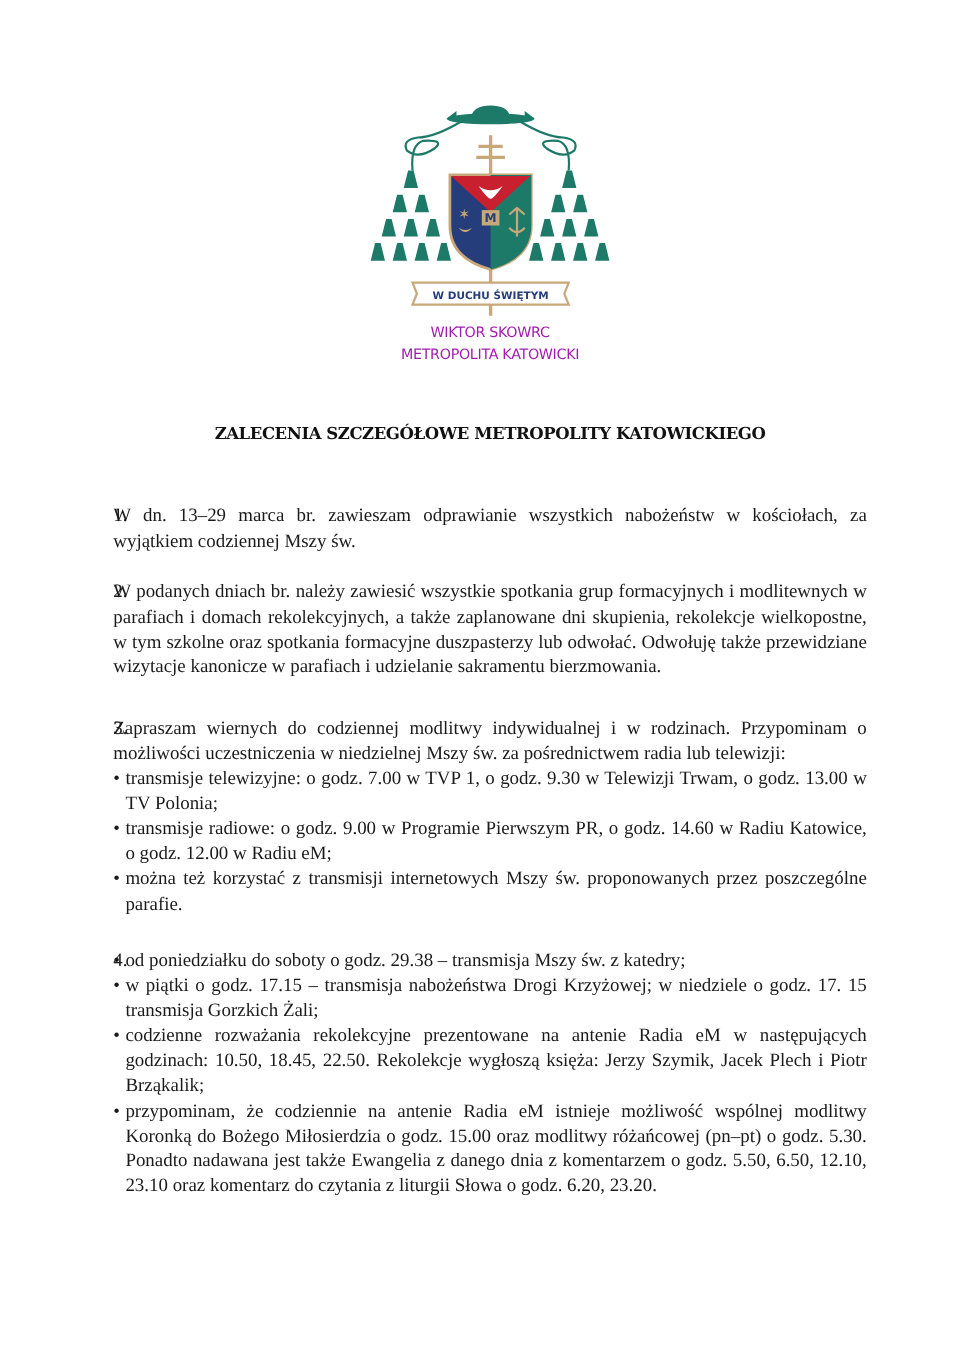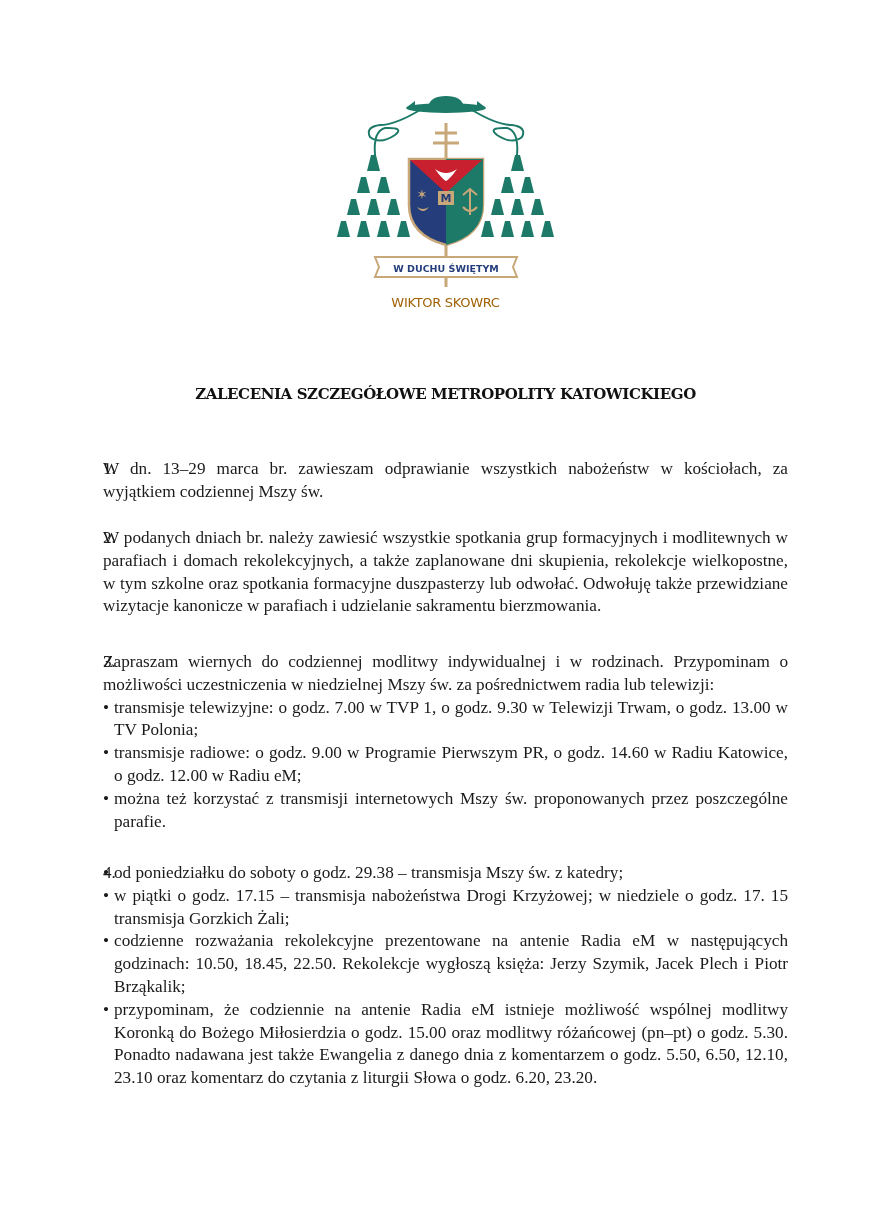--- a/index.html
+++ b/index.html
@@ -1,20 +1,20 @@
 <!DOCTYPE html>
 <html><head>
 <meta charset="utf-8">
 <style>
   html, body { margin: 0; padding: 0; background: #ffffff; }
   body { width: 891px; height: 1232px; position: relative; overflow: hidden; }
   .page { position: absolute; left: 0; top: 0; width: 891px; height: 1232px; background: #fff; }
   .crest { position: absolute; left: 335px; top: 95px; width: 222px; height: 195px; }
   .header-lines { position: absolute; left: 0; width: 891px; top: 293px; text-align: center;
-    font-family: "DejaVu Sans", sans-serif; font-size: 13px; color: #a16207; line-height: 20px; letter-spacing: -0.3px; }
+    font-family: "DejaVu Sans", sans-serif; font-size: 13px; color: #a21caf; line-height: 20px; letter-spacing: -0.3px; }
   .title { position: absolute; left: 0; width: 891px; top: 384px; text-align: center;
     font-family: "DejaVu Serif", serif; font-weight: bold; font-size: 15px; line-height: 20px; color: #111; letter-spacing: -0.4px; }
   .body-text { font-family: "Liberation Serif", serif; font-size: 17.2px; line-height: 22.8px; color: #1a1a1a; }
   .item { position: absolute; left: 103px; width: 685px; }
   .num { position: absolute; left: 0; top: 0; }
   .content { text-align: justify; }
   .bullets { margin: 0; padding: 0; list-style: none; }
   .bullets li { position: relative; padding-left: 11px; text-align: justify; }
   .bullets li .dot { position: absolute; left: 0; top: 0; }
 </style>
@@ -75,20 +75,21 @@
     <text x="87" y="104" text-anchor="middle" font-family="DejaVu Sans, sans-serif" font-size="13" fill="#c8a779">✶</text>
     <path d="M82 112 Q88 120 94 112 Q88 116 82 112 Z" fill="#c8a779"></path>
     <path d="M135 94 L135 120 M128 100 L135 94 L142 100 M128 112 Q135 120 142 112" fill="none" stroke="#c8a779" stroke-width="2"></path>
 
     <path d="M40 162 L182 162 L178 172 L182 182 L40 182 L44 172 Z" fill="#fff" stroke="#c8a779" stroke-width="2"></path>
     <text x="111" y="177" text-anchor="middle" font-family="DejaVu Sans, sans-serif" font-size="9.5" font-weight="bold" fill="#253d7a">W DUCHU ŚWIĘTYM</text>
   </svg>
 
   <div class="header-lines">
     <div>WIKTOR SKOWRC</div>
+    <div>METROPOLITA KATOWICKI</div>
   </div>
 
   <div class="title">
     <div>ZALECENIA SZCZEGÓŁOWE METROPOLITY KATOWICKIEGO</div>
   </div>
 
   <div class="item body-text" style="top:458px;">
     <span class="num">1.</span>
     <div class="content">W dn. 13–29 marca br. zawieszam odprawianie wszystkich nabożeństw w kościołach, za wyjątkiem codziennej Mszy św.</div>
   </div>

